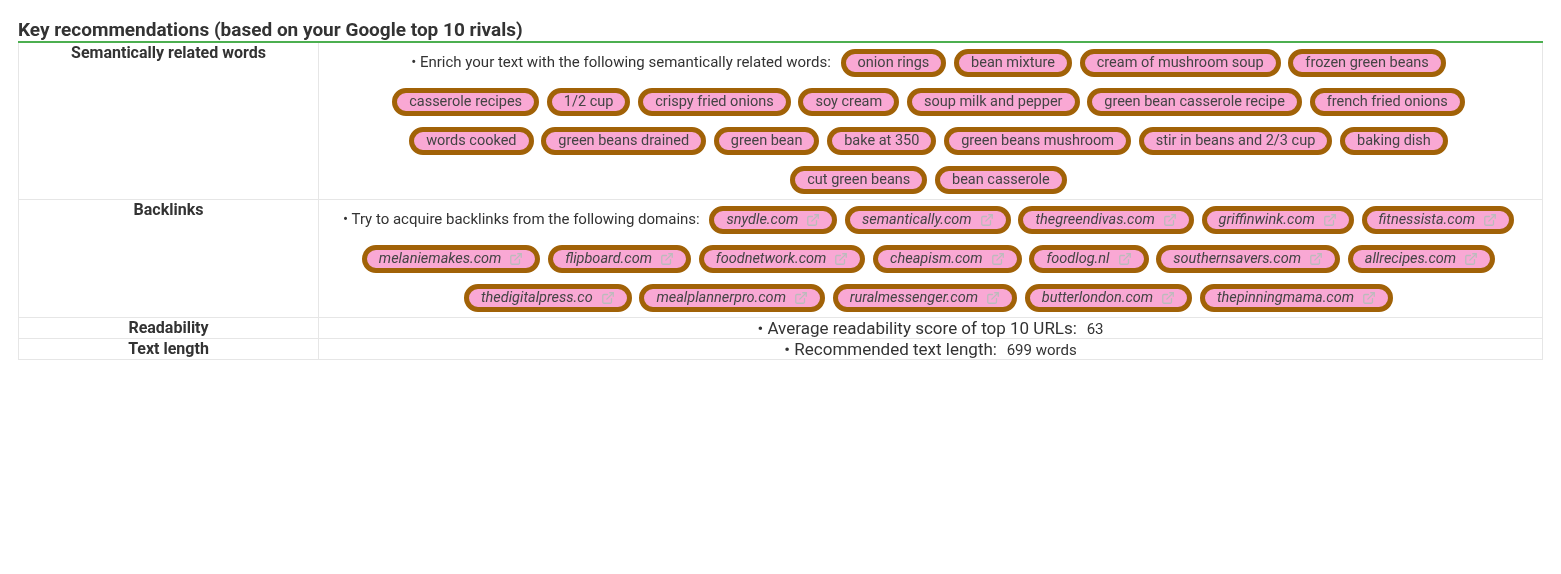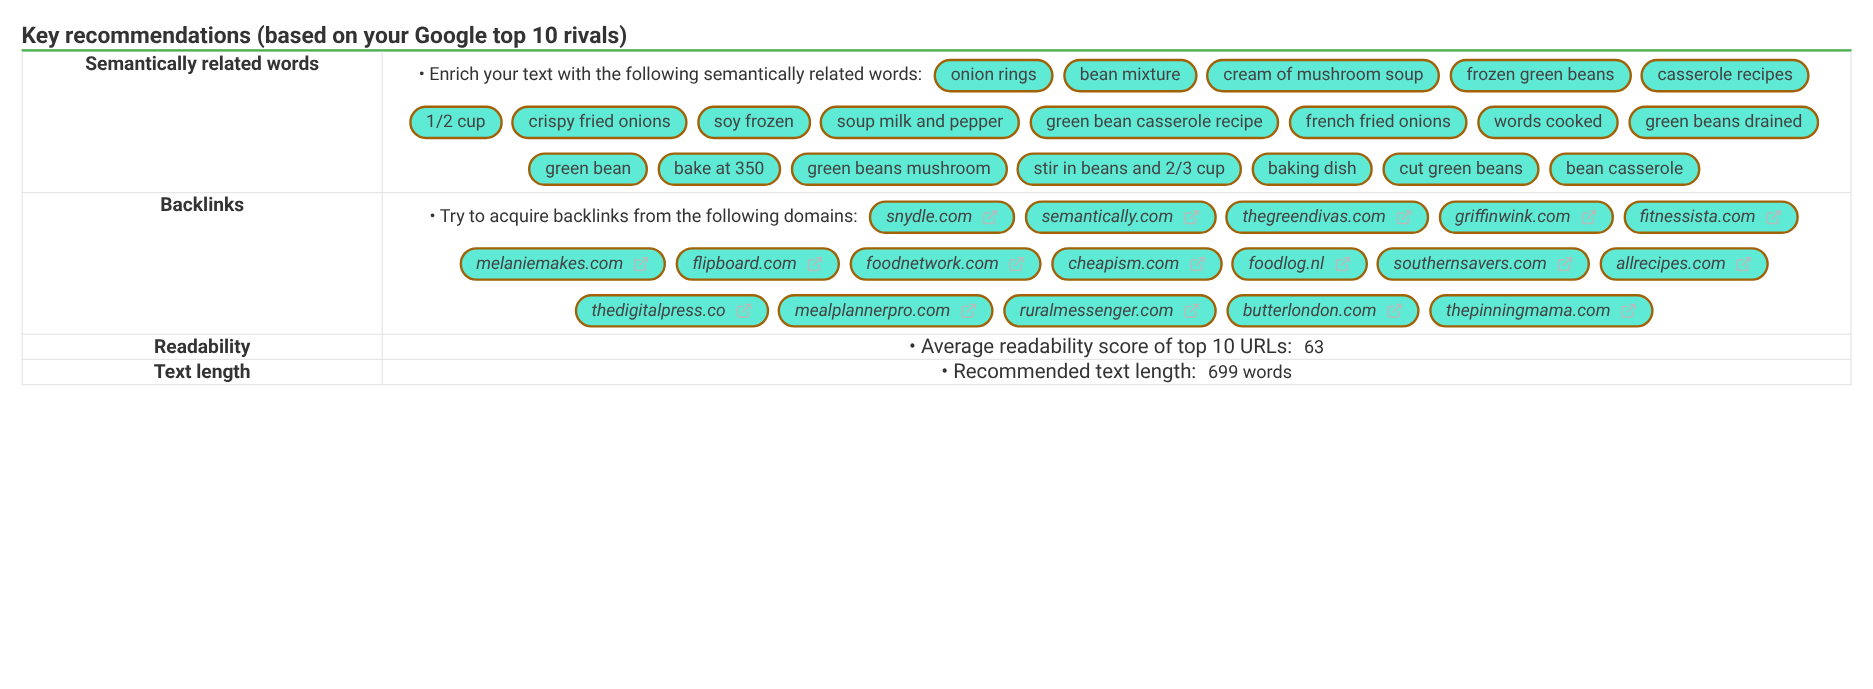--- a/index.html
+++ b/index.html
@@ -48,28 +48,28 @@
   .bullet-intro {
     display: inline;
     color: #333;
     font-size: 15px;
     margin-right: 6px;
     line-height: 1.4;
   }
   .pill {
     display: inline-flex;
     align-items: center;
-    border: 2px solid #a16207;
+    border: 5px solid #a16207;
     border-radius: 999px;
     padding: 0 12px;
     height: 28px;
     margin: 4px 4px 4px 0;
     font-size: 14.5px;
     color: #444;
-    background: #5eead4;
+    background: #f9a8d4;
     vertical-align: middle;
     line-height: 1;
   }
   .pill.link { cursor: pointer; font-style: italic; }
   .ext-icon {
     display: inline-block;
     margin-left: 8px;
     color: #bbb;
   }
   .ext-icon svg { display: block; }
@@ -103,21 +103,21 @@
               <span>cream of mushroom soup</span>
             </span> <span class="pill">
               <span>frozen green beans</span>
             </span> <span class="pill">
               <span>casserole recipes</span>
             </span> <span class="pill">
               <span>1/2 cup</span>
             </span> <span class="pill">
               <span>crispy fried onions</span>
             </span> <span class="pill">
-              <span>soy frozen</span>
+              <span>soy cream</span>
             </span> <span class="pill">
               <span>soup milk and pepper</span>
             </span> <span class="pill">
               <span>green bean casserole recipe</span>
             </span> <span class="pill">
               <span>french fried onions</span>
             </span> <span class="pill">
               <span>words cooked</span>
             </span> <span class="pill">
               <span>green beans drained</span>

